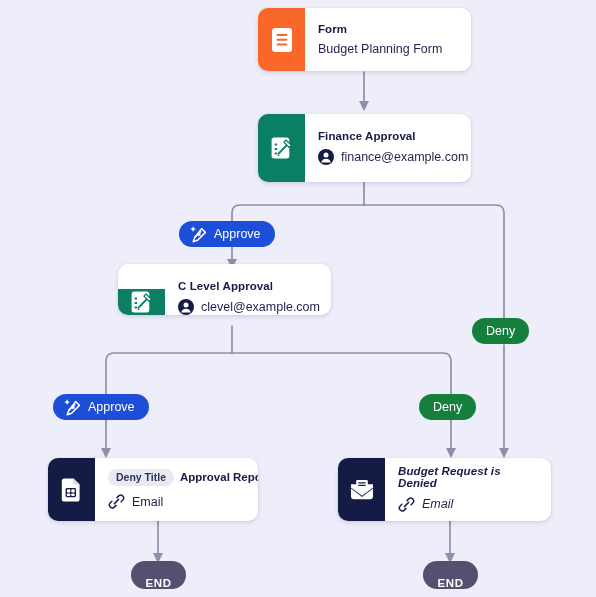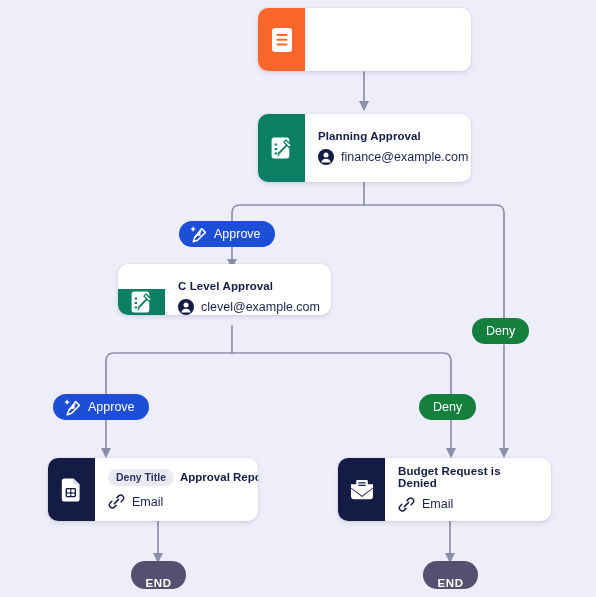--- a/index.html
+++ b/index.html
@@ -168,38 +168,44 @@
     <div class="node-icon icon-orange">
       <span>
         <svg class="glyph" width="22" height="26" viewBox="0 0 22 26">
           <rect x="1" y="1" width="20" height="24" rx="3.2" fill="#ffffff"></rect>
           <rect x="5.5" y="7" width="11" height="2.1" rx="1.05" fill="#f9672a"></rect>
           <rect x="5.5" y="11.7" width="11" height="2.1" rx="1.05" fill="#f9672a"></rect>
           <rect x="5.5" y="16.4" width="11" height="2.1" rx="1.05" fill="#f9672a"></rect>
         </svg>
       </span>
     </div>
+    <div class="node-body">
+      <div class="node-title">Form</div>
+      <div class="node-sub">
+        <span class="node-sub-text">Budget Planning Form</span>
+      </div>
+    </div>
   </div>
 
   <div class="node" style="left:258px; top:114px; width:213px; height:68px;">
     <div class="node-icon icon-green">
       <span>
         <svg class="glyph" width="24" height="26" viewBox="0 0 24 26">
           <path d="M3 2.6 h12.5 a2.6 2.6 0 0 1 2.6 2.6 v15.6 a2.6 2.6 0 0 1 -2.6 2.6 H3 a2.6 2.6 0 0 1 -2.6 -2.6 V5.2 A2.6 2.6 0 0 1 3 2.6 z" fill="#ffffff" transform="translate(1.2,0)"></path>
           <rect x="4.6" y="8.4" width="2.6" height="2.1" rx="0.7" fill="#0b7f63"></rect>
           <rect x="4.6" y="13.0" width="2.6" height="2.1" rx="0.7" fill="#0b7f63"></rect>
           <rect x="4.6" y="17.5" width="2.6" height="2.1" rx="0.7" fill="#0b7f63"></rect>
           <path d="M8.6 18.6 L18.2 8.6" stroke="#0b7f63" stroke-width="1.9" fill="none" stroke-linecap="round"></path>
           <path d="M16.0 5.0 L21.4 10.4 L19.3 12.5 L13.9 7.1 z" fill="#ffffff" stroke="#0b7f63" stroke-width="1.3" stroke-linejoin="round"></path>
           <path d="M8.3 19.1 L7.3 21.4 L9.7 20.5 z" fill="#0b7f63"></path>
         </svg>
       </span>
     </div>
     <div class="node-body">
-      <div class="node-title">Planning Approval</div>
+      <div class="node-title">Finance Approval</div>
       <div class="node-sub">
         <span>
           <svg class="glyph" width="16" height="16" viewBox="0 0 16 16">
             <circle cx="8" cy="8" r="8" fill="#141b45"></circle>
             <circle cx="8" cy="6.1" r="2.5" fill="#ffffff"></circle>
             <path d="M3.2 13.6 a4.9 4.9 0 0 1 9.6 0 z" fill="#ffffff"></path>
           </svg>
         </span>
         <span class="node-sub-text">finance@example.com</span>
       </div>
@@ -293,21 +299,21 @@
               <path d="M9.0 4.6 l1.7 -1.7 a2.9 2.9 0 0 1 4.1 4.1 l-1.7 1.7"></path>
               <path d="M8.0 12.4 l-1.7 1.7 a2.9 2.9 0 0 1 -4.1 -4.1 l1.7 -1.7"></path>
             </g>
           </svg>
         </span>
         <span class="node-sub-text">Email</span>
       </div>
     </div>
   </div>
 
-  <div class="node" style="left:338px; top:458px; width:213px; height:63px;">
+  <div class="node" style="left:338px; top:458px; width:213px; height:63px;font-style:italic;">
     <div class="node-icon icon-navy">
       <span>
         <svg class="glyph" width="26" height="24" viewBox="0 0 26 24">
           <path d="M2.0 6.2 h22 v12.6 a2.4 2.4 0 0 1 -2.4 2.4 H4.4 a2.4 2.4 0 0 1 -2.4 -2.4 z" fill="#ffffff"></path>
           <rect x="7.2" y="2.0" width="11.6" height="8.4" rx="1.2" fill="#ffffff"></rect>
           <rect x="9.2" y="4.2" width="7.6" height="1.3" rx="0.65" fill="#141b45"></rect>
           <rect x="9.2" y="6.7" width="7.6" height="1.3" rx="0.65" fill="#141b45"></rect>
           <path d="M2.0 8.0 L13.0 16.4 L24.0 8.0 L24.0 10.6 L13.0 19.0 L2.0 10.6 z" fill="#141b45"></path>
           <path d="M2.0 8.6 L13.0 17.0 L24.0 8.6" fill="none" stroke="#ffffff" stroke-width="1.4" stroke-linejoin="round"></path>
         </svg>

